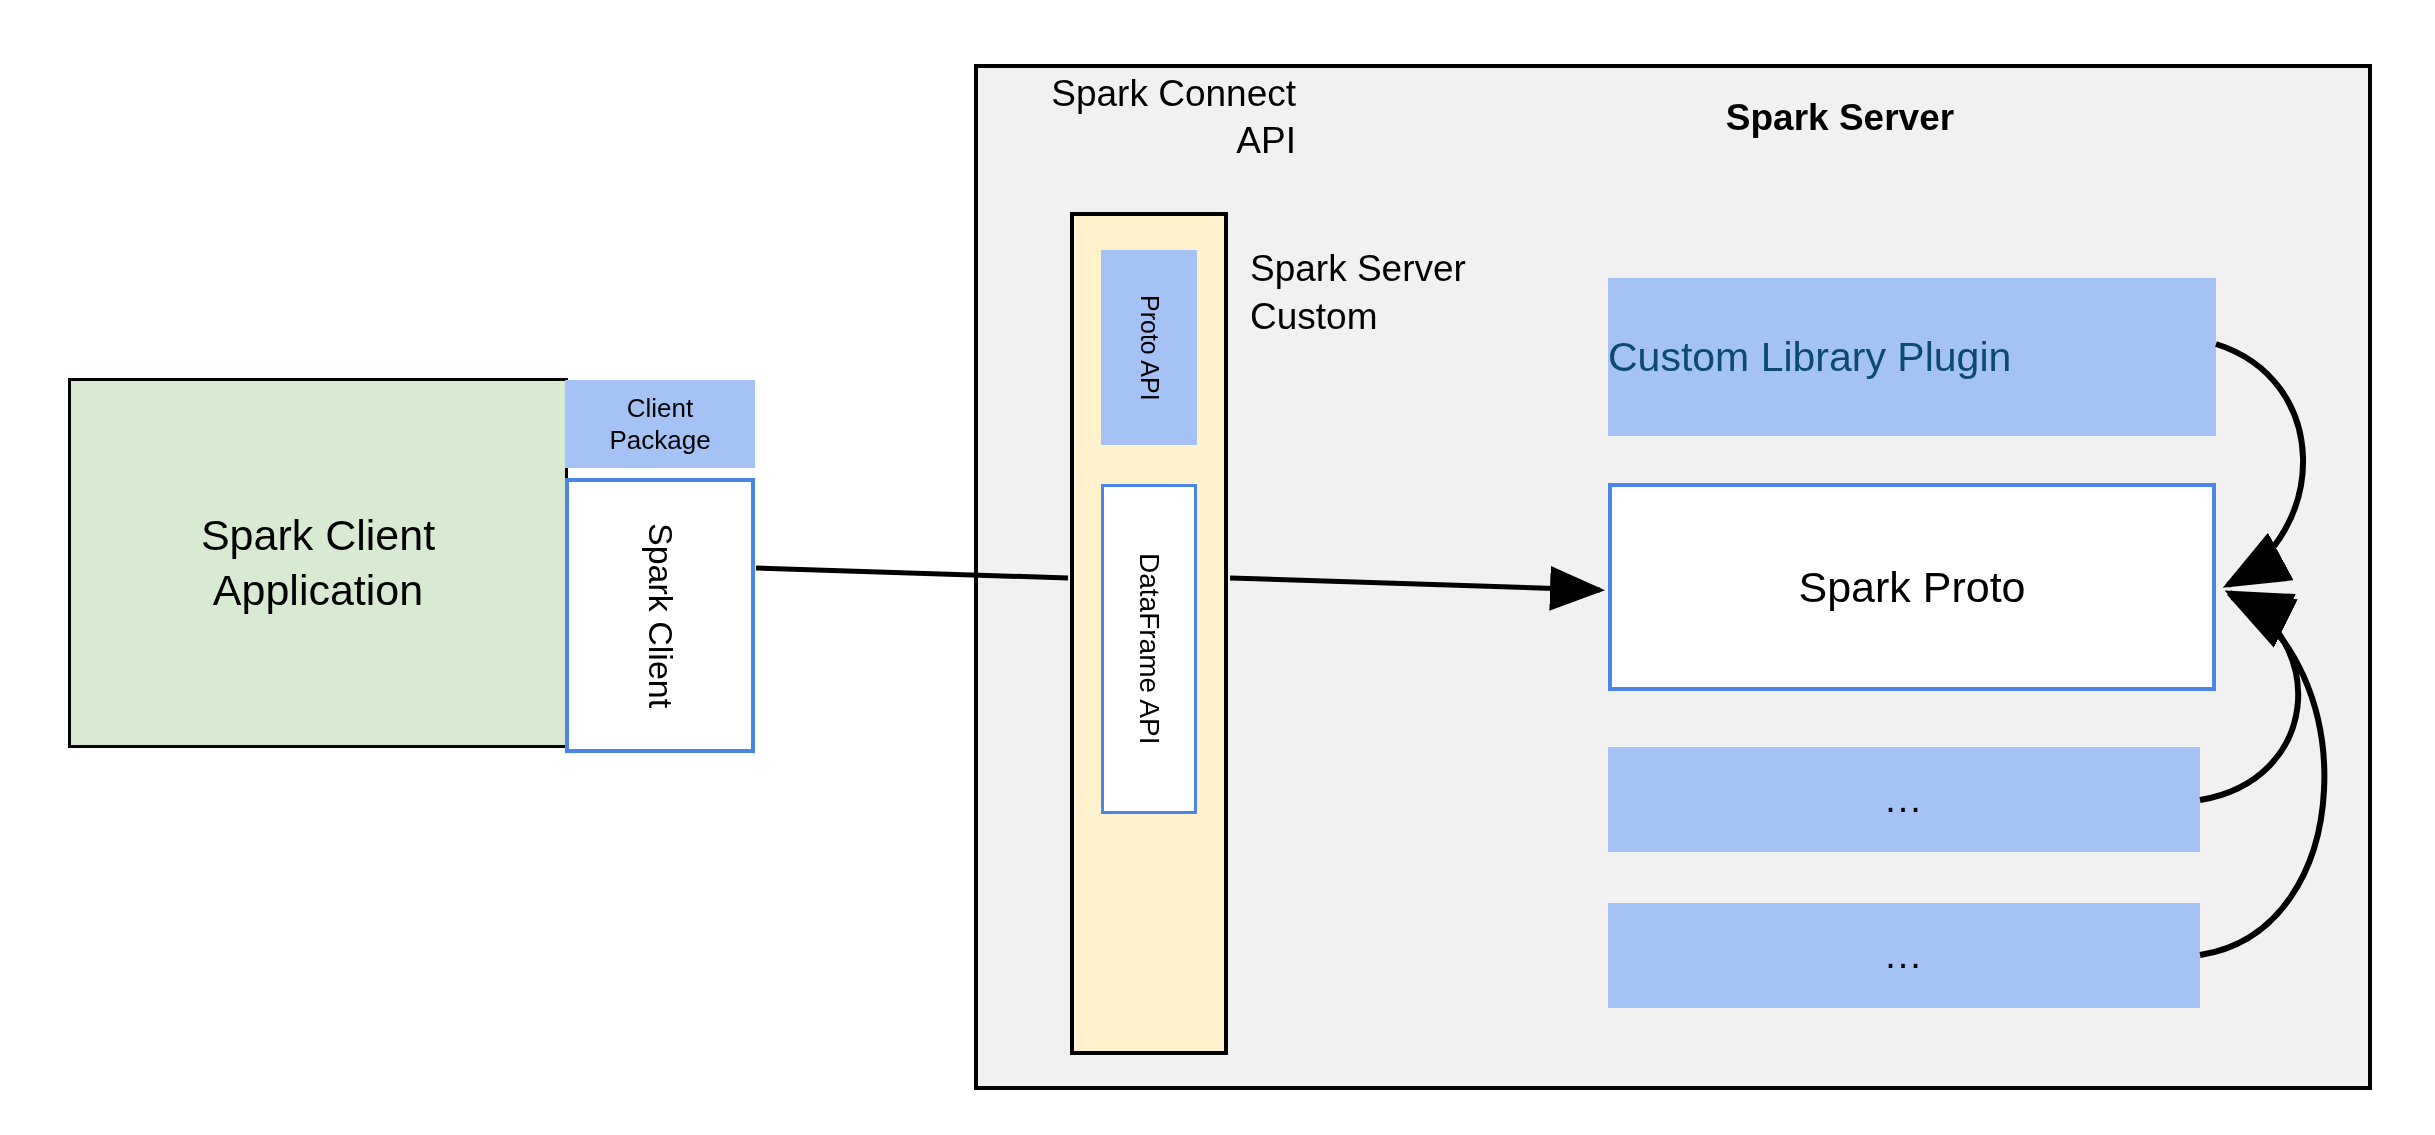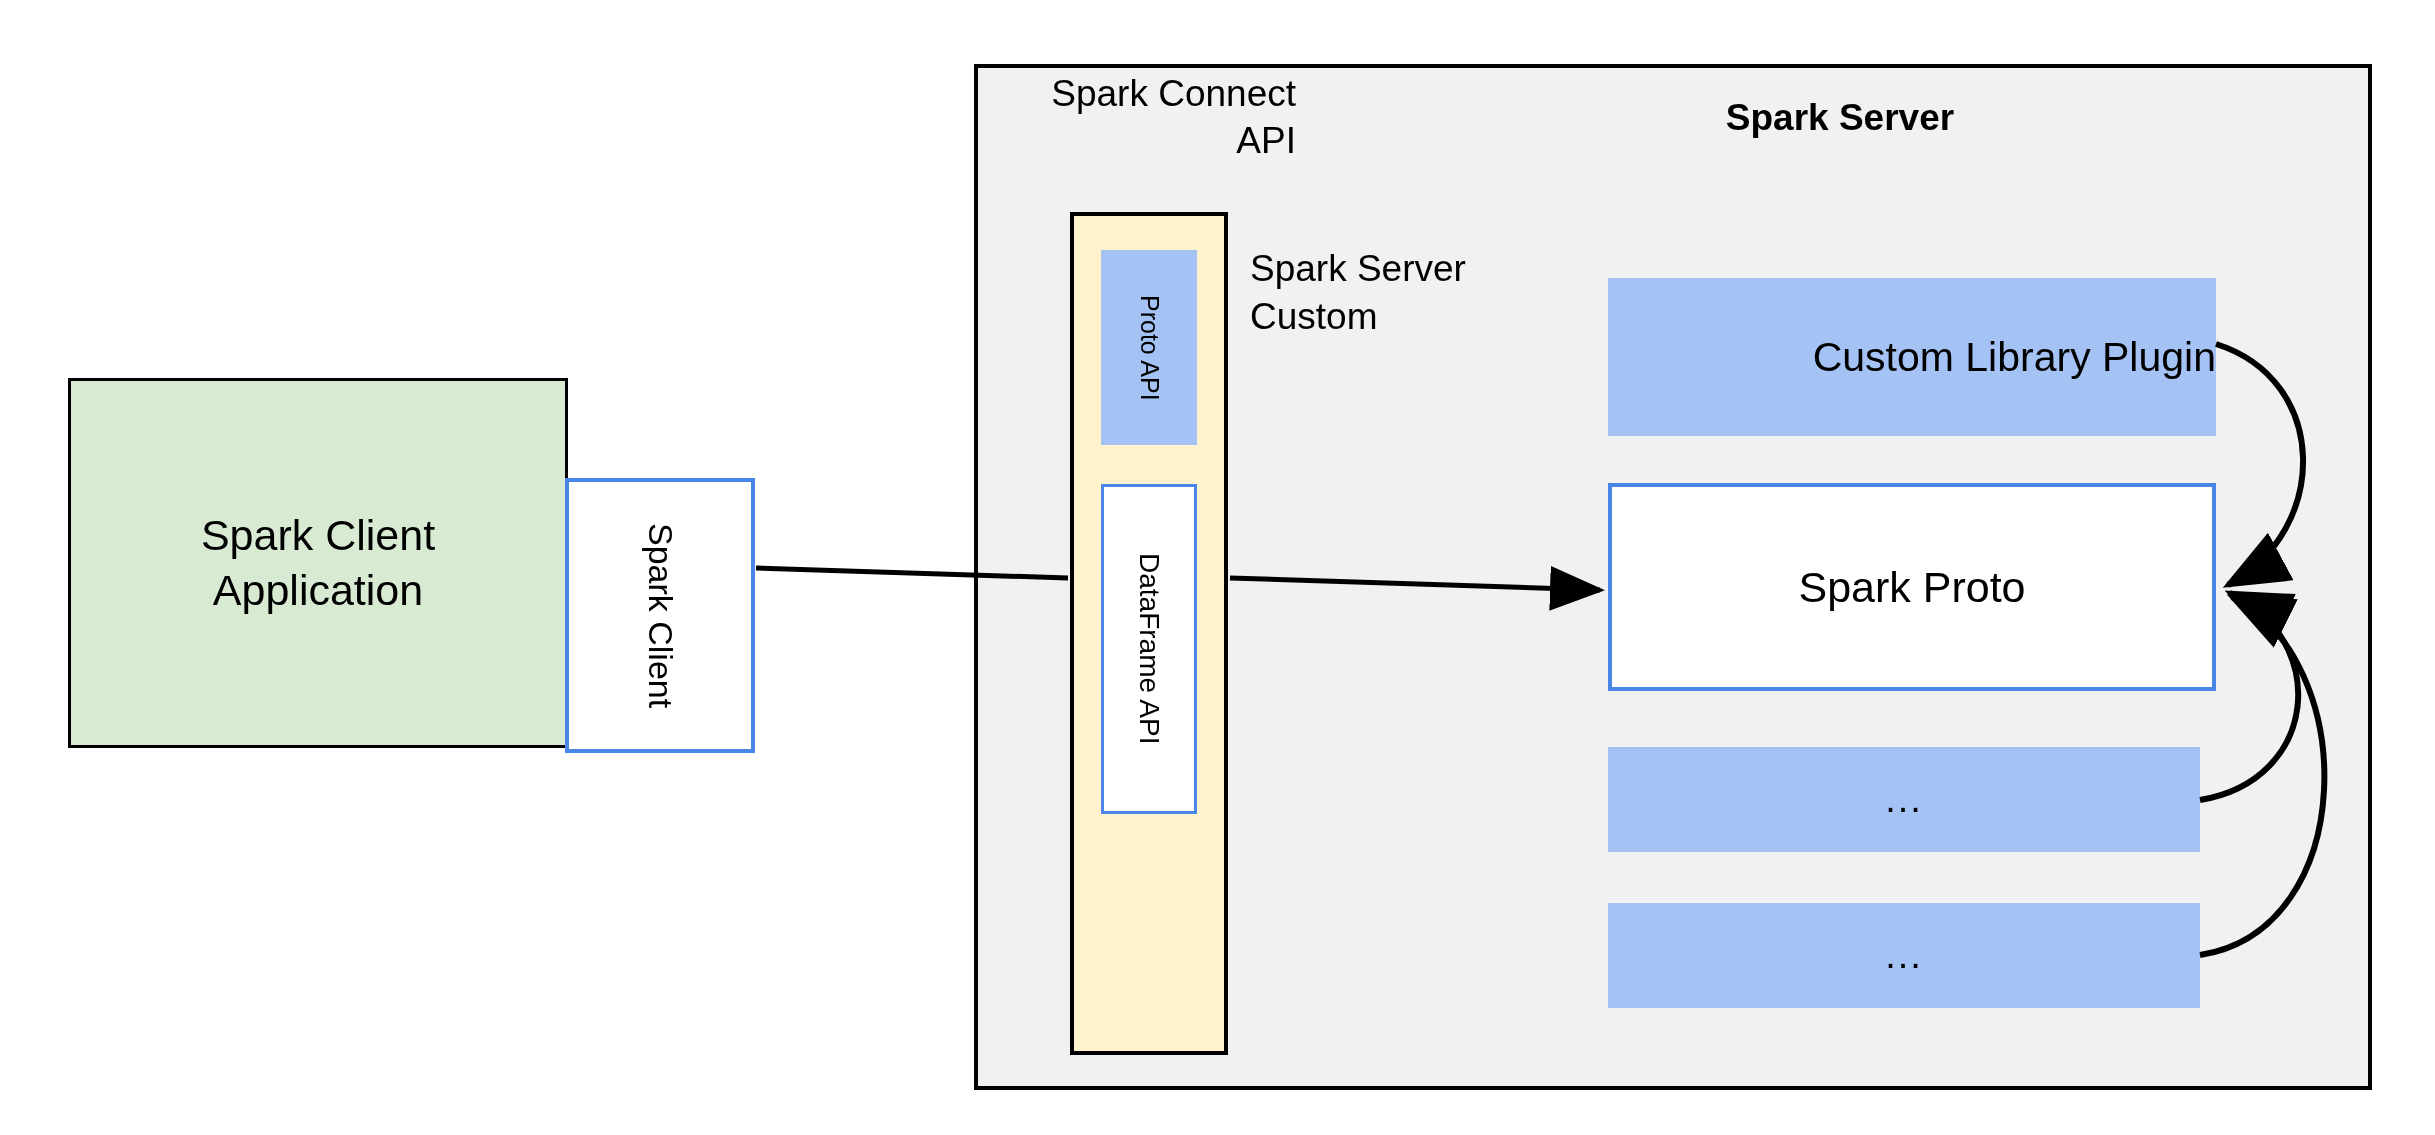--- a/index.html
+++ b/index.html
@@ -93,22 +93,22 @@
     background: #ffffff;
     border: 3px solid #4A86E8;
     display: flex; align-items: center; justify-content: center;
   }
   .dataframe-api .vert-text { font-size: 28px; color: #000000; }
 
   
   .plugin-box {
     left: 1608px; top: 278px; width: 608px; height: 158px;
     background: #A4C2F4;
-    display: flex; align-items: center; justify-content: flex-end;
-    font-size: 41px; color: #000000;
+    display: flex; align-items: center; justify-content: flex-start;
+    font-size: 41px; color: #0c4a6e;
   }
   .spark-core-box {
     left: 1608px; top: 483px; width: 608px; height: 208px;
     background: #ffffff;
     border: 4px solid #4A86E8;
     display: flex; align-items: center; justify-content: center;
     font-size: 43px; color: #000000;
   }
   .dots-box-1 {
     left: 1608px; top: 747px; width: 592px; height: 105px;
@@ -136,20 +136,26 @@
 
 <div id="canvas">
 
   <div class="box client-app">
     <span>
       <span>Spark Client</span><br>
       <span>Application</span>
     </span>
   </div>
 
+  <div class="box client-package-hdr">
+    <span>
+      <span>Client</span><br>
+      <span>Package</span>
+    </span>
+  </div>
 
   <div class="box spark-client">
     <span class="vert-text">Spark Client</span>
   </div>
 
   <div class="box server-container"></div>
 
   <div class="box spark-connect-api-label">
     <span>Spark Connect</span><br>
     <span>API</span>

